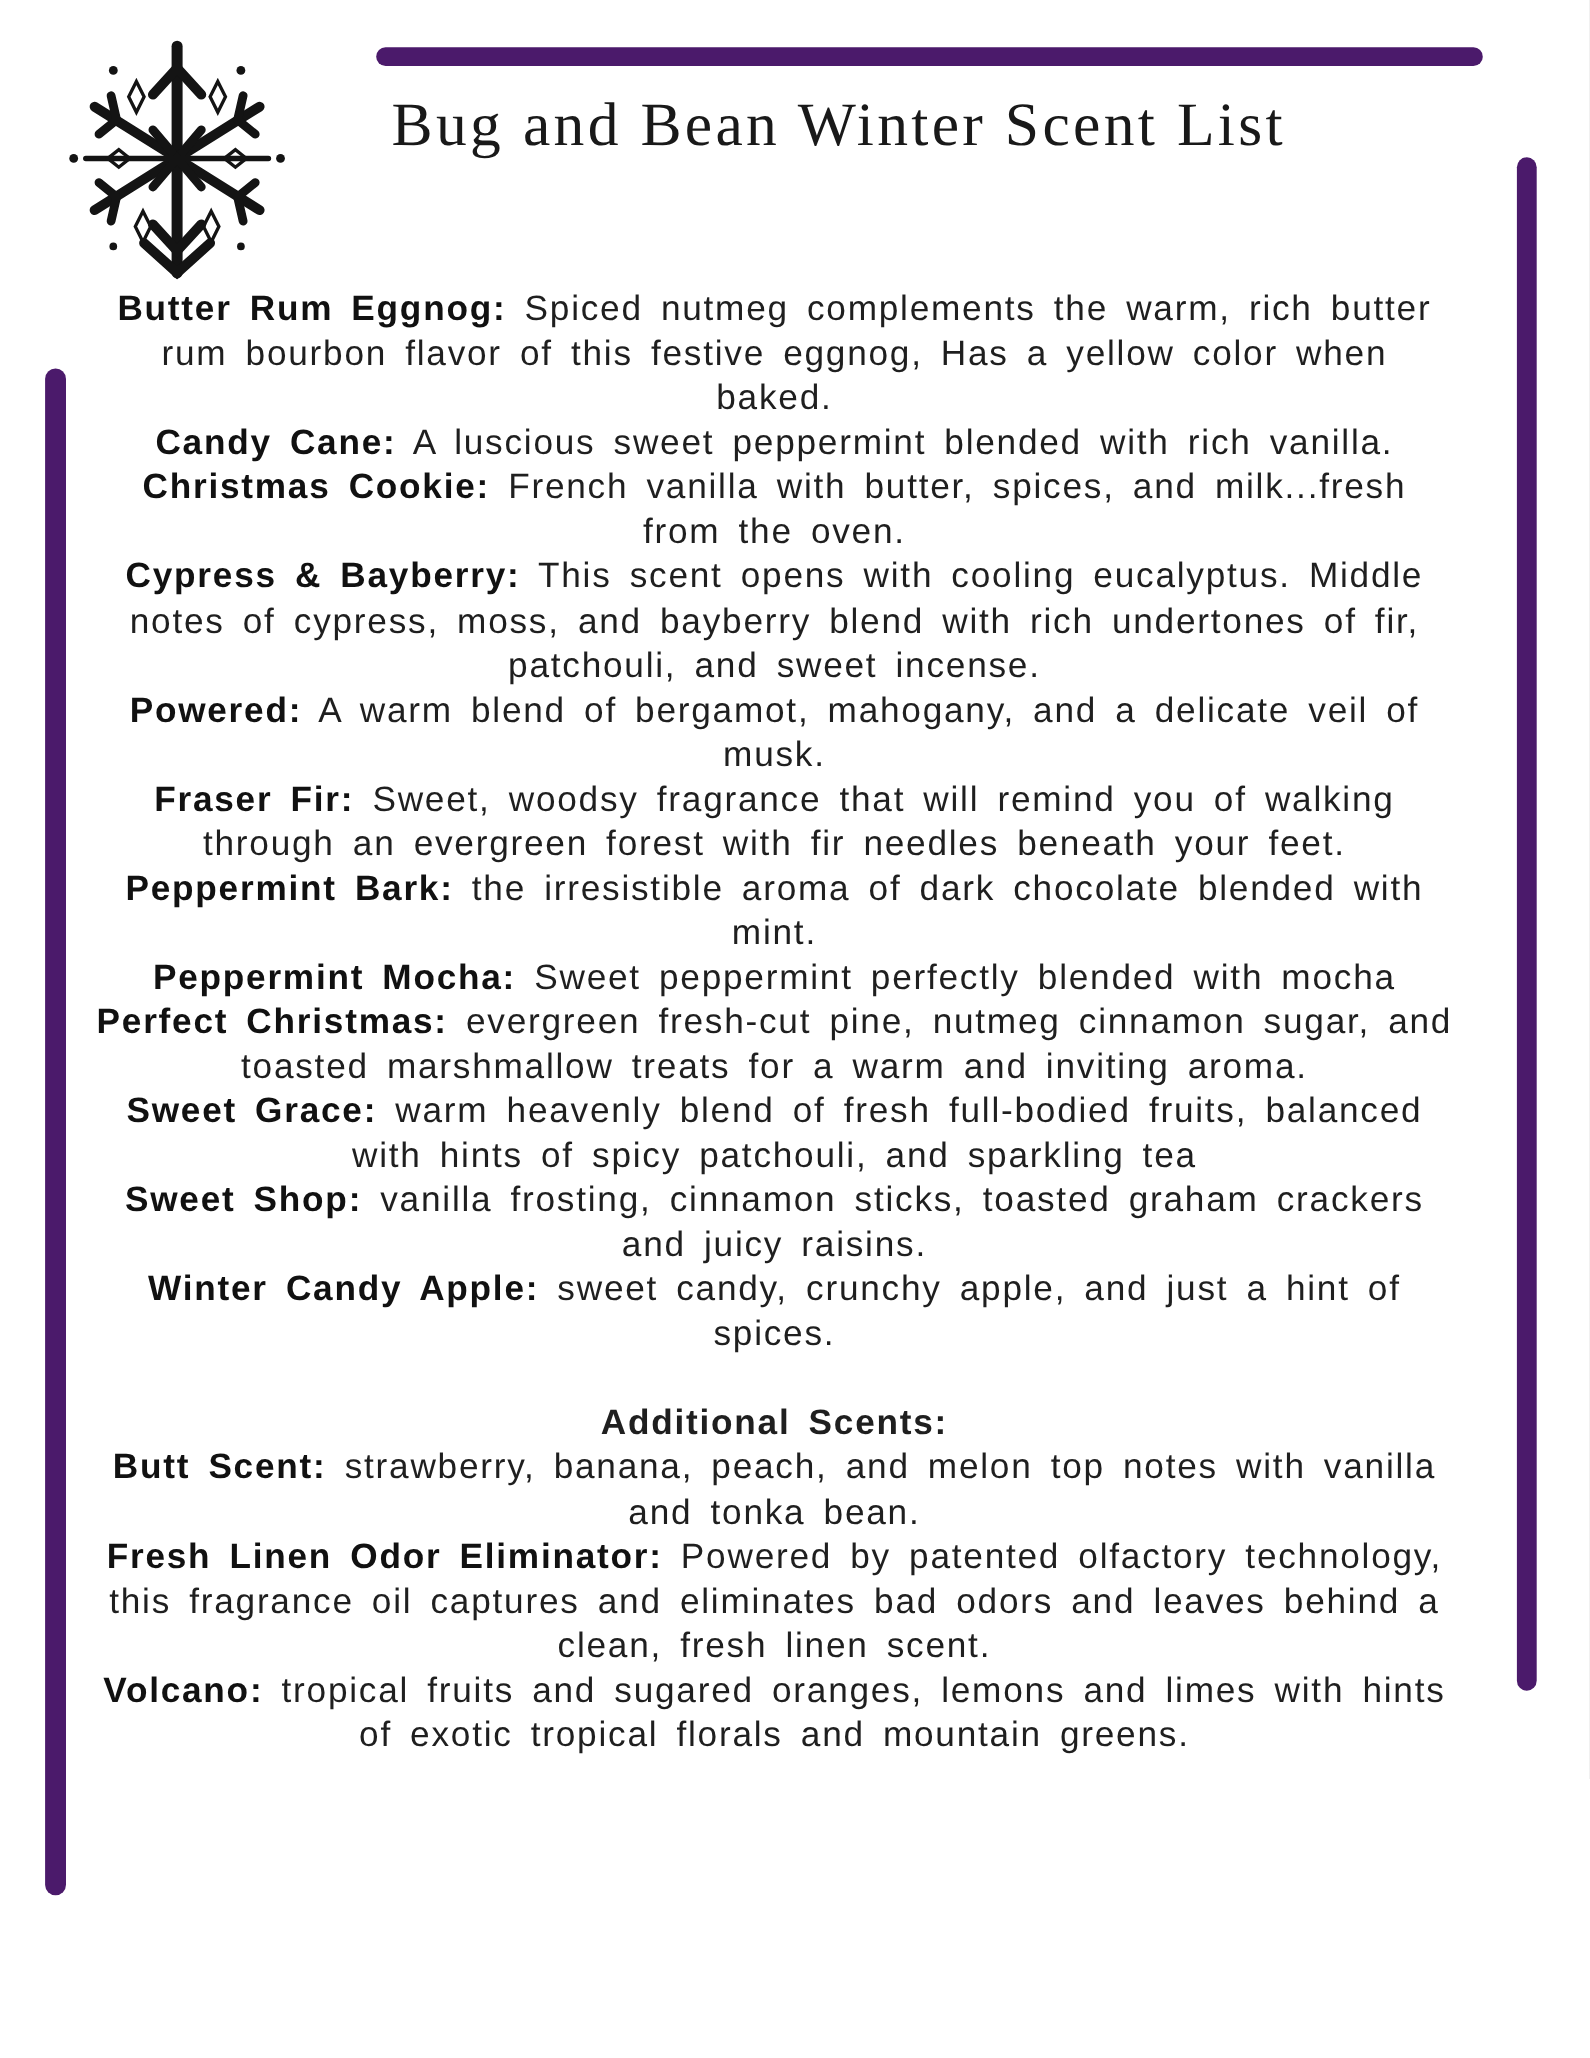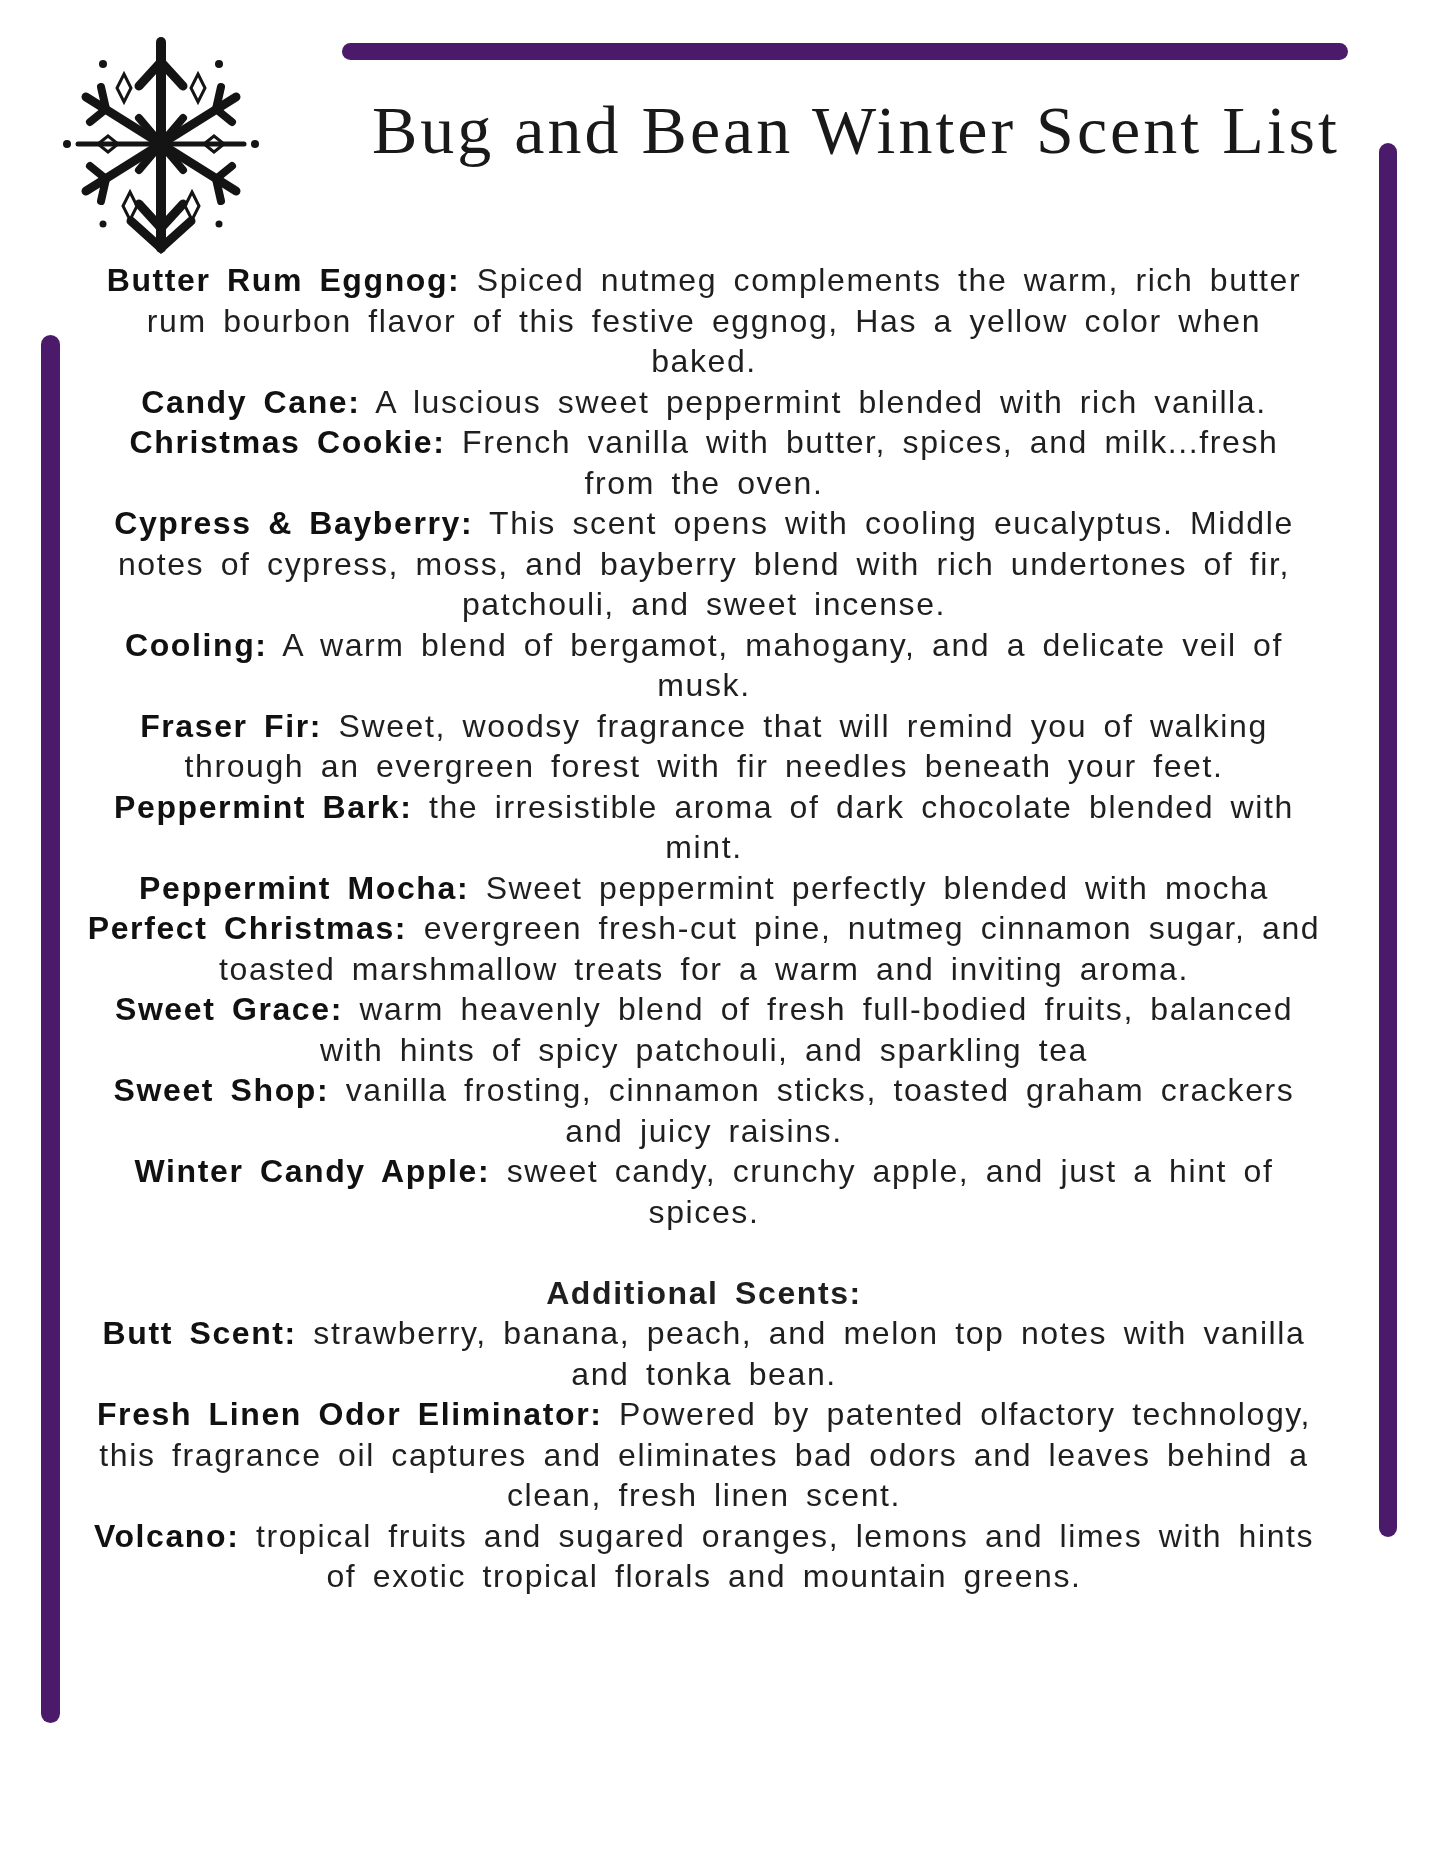--- a/index.html
+++ b/index.html
@@ -12,24 +12,24 @@
   }
   
   .bar{position:absolute;border-radius:12px;}
   .top-bar{left:342px;top:43px;width:1006px;height:17px;border-radius:9px;}
   .right-bar{left:1379px;top:143px;width:18px;height:1394px;border-radius:9px;}
   .left-bar{left:41px;top:335px;width:19px;height:1388px;border-radius:10px;}
   
   .snowflake{position:absolute;left:54px;top:34px;width:214px;height:220px;}
   
   .title{
-    position:absolute;left:356px;top:84px;margin:16px;
+    position:absolute;left:356px;top:84px;margin:0;
     font-family:"Liberation Serif","DejaVu Serif",serif;
     font-weight:400;
-    font-size:68px;line-height:60px;
+    font-size:56px;line-height:60px;
     letter-spacing:3px;
     color:#191919;
     white-space:nowrap;
   }
   
   .content{
     position:absolute;left:87px;top:260px;width:1234px;
     font-size:32px;line-height:40.5px;
     letter-spacing:1.6px;word-spacing:6px;
     color:#1f1f1f;
@@ -92,21 +92,21 @@
   <div class="bar left-bar" style="background: rgb(75, 26, 107);"></div>
 
   <h1 class="title">Bug and Bean Winter Scent List</h1>
 
   <div class="content" style="color: rgb(31, 31, 31);">
     <div id="main-scents">
         <p class="scent"><b class="scent-name">Butter Rum Eggnog:</b><span> Spiced nutmeg complements the warm, rich butter rum bourbon flavor of this festive eggnog, Has a yellow color when baked.</span></p>
         <p class="scent"><b class="scent-name">Candy Cane:</b><span> A luscious sweet peppermint blended with rich vanilla.</span></p>
         <p class="scent"><b class="scent-name">Christmas Cookie:</b><span> French vanilla with butter, spices, and milk...fresh from the oven.</span></p>
         <p class="scent"><b class="scent-name">Cypress &amp; Bayberry:</b><span> This scent opens with cooling eucalyptus. Middle notes of cypress, moss, and bayberry blend with rich undertones of fir, patchouli, and sweet incense.</span></p>
-        <p class="scent"><b class="scent-name">Cooling:</b><span> A warm blend of bergamot, mahogany, and a delicate veil of musk.</span></p>
+        <p class="scent"><b class="scent-name">Powered:</b><span> A warm blend of bergamot, mahogany, and a delicate veil of musk.</span></p>
         <p class="scent"><b class="scent-name">Fraser Fir:</b><span> Sweet, woodsy fragrance that will remind you of walking through an evergreen forest with fir needles beneath your feet.</span></p>
         <p class="scent"><b class="scent-name">Peppermint Bark:</b><span> the irresistible aroma of dark chocolate blended with mint.</span></p>
         <p class="scent"><b class="scent-name">Peppermint Mocha:</b><span> Sweet peppermint perfectly blended with mocha</span></p>
         <p class="scent"><b class="scent-name">Perfect Christmas:</b><span> evergreen fresh-cut pine, nutmeg cinnamon sugar, and toasted marshmallow treats for a warm and inviting aroma.</span></p>
         <p class="scent"><b class="scent-name">Sweet Grace:</b><span> warm heavenly blend of fresh full-bodied fruits, balanced with hints of spicy patchouli, and sparkling tea</span></p>
         <p class="scent"><b class="scent-name">Sweet Shop:</b><span> vanilla frosting, cinnamon sticks, toasted graham crackers and juicy raisins.</span></p>
         <p class="scent"><b class="scent-name">Winter Candy Apple:</b><span> sweet candy, crunchy apple, and just a hint of spices.</span></p>
       </div>
     <div class="spacer-line"></div>
     <p class="additional-heading">Additional Scents:</p>

